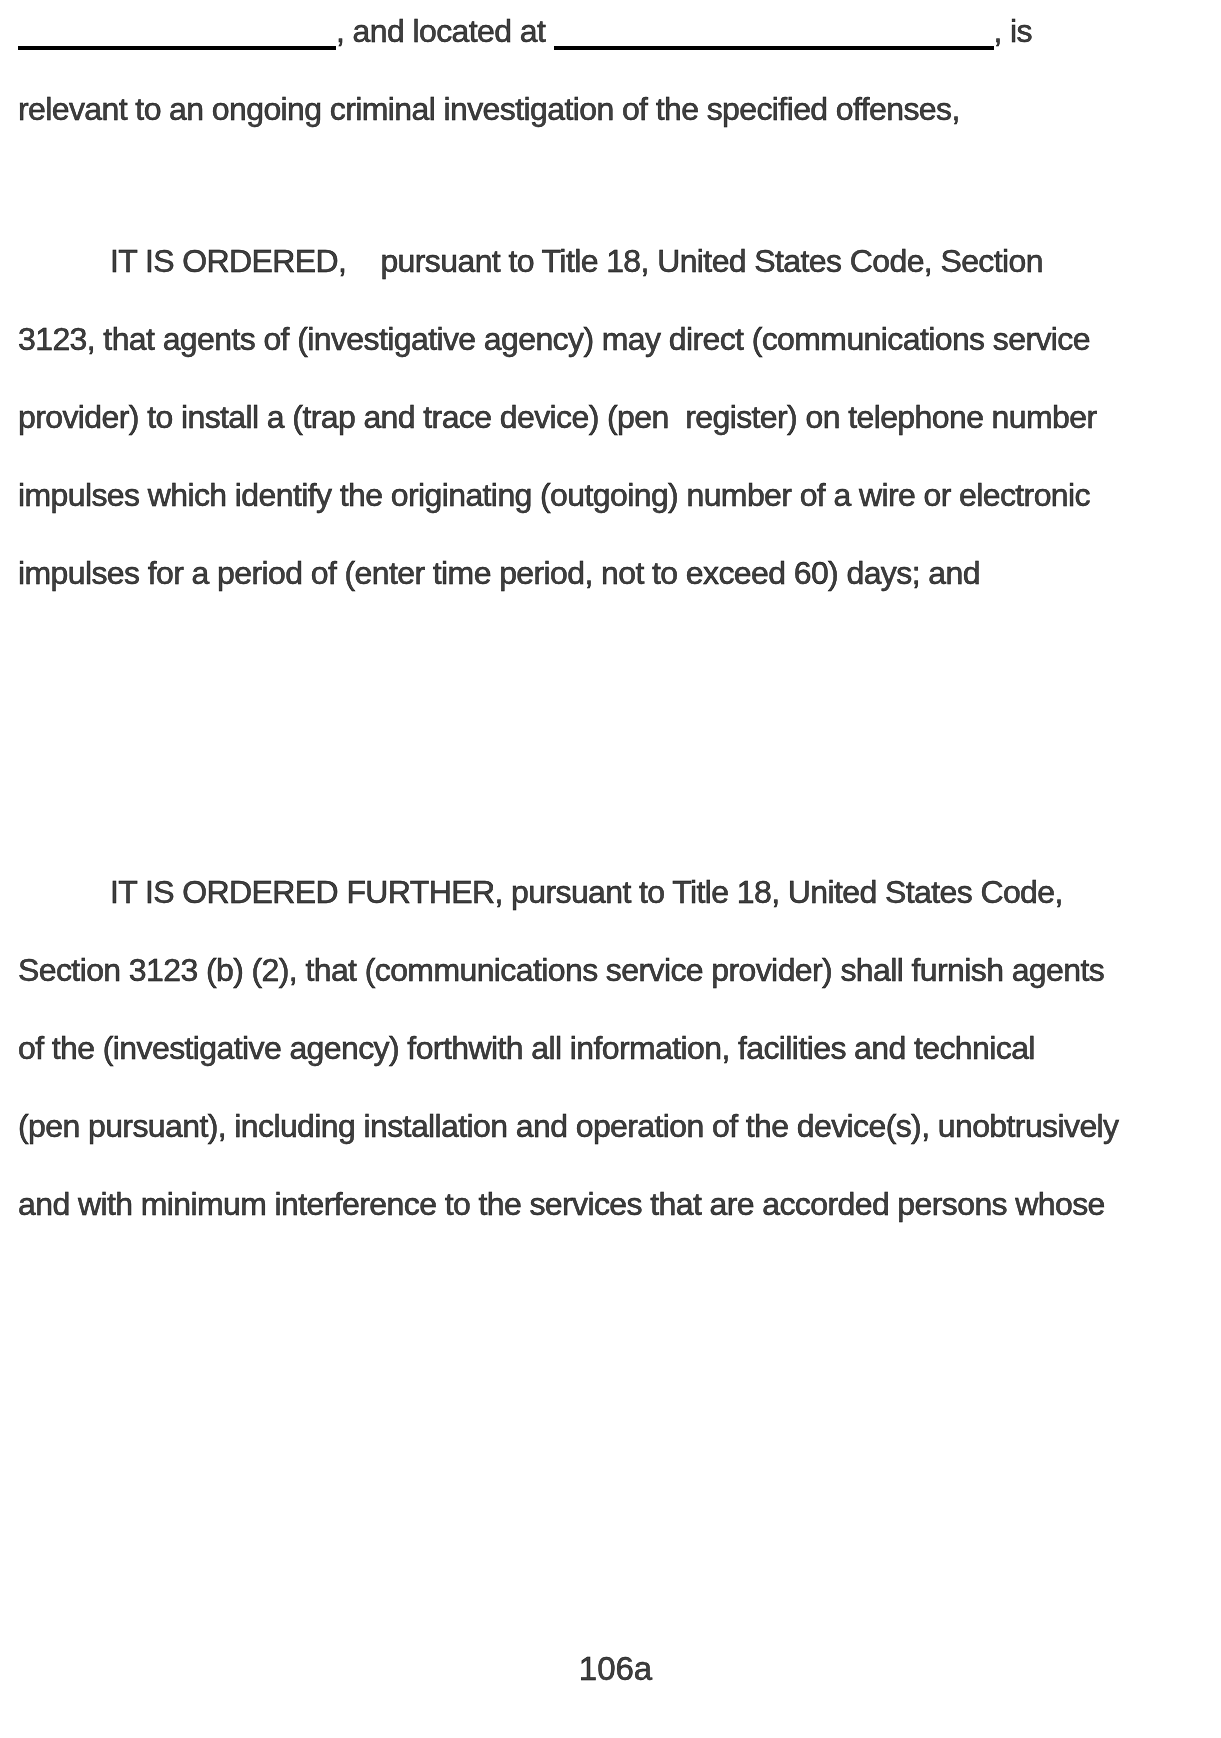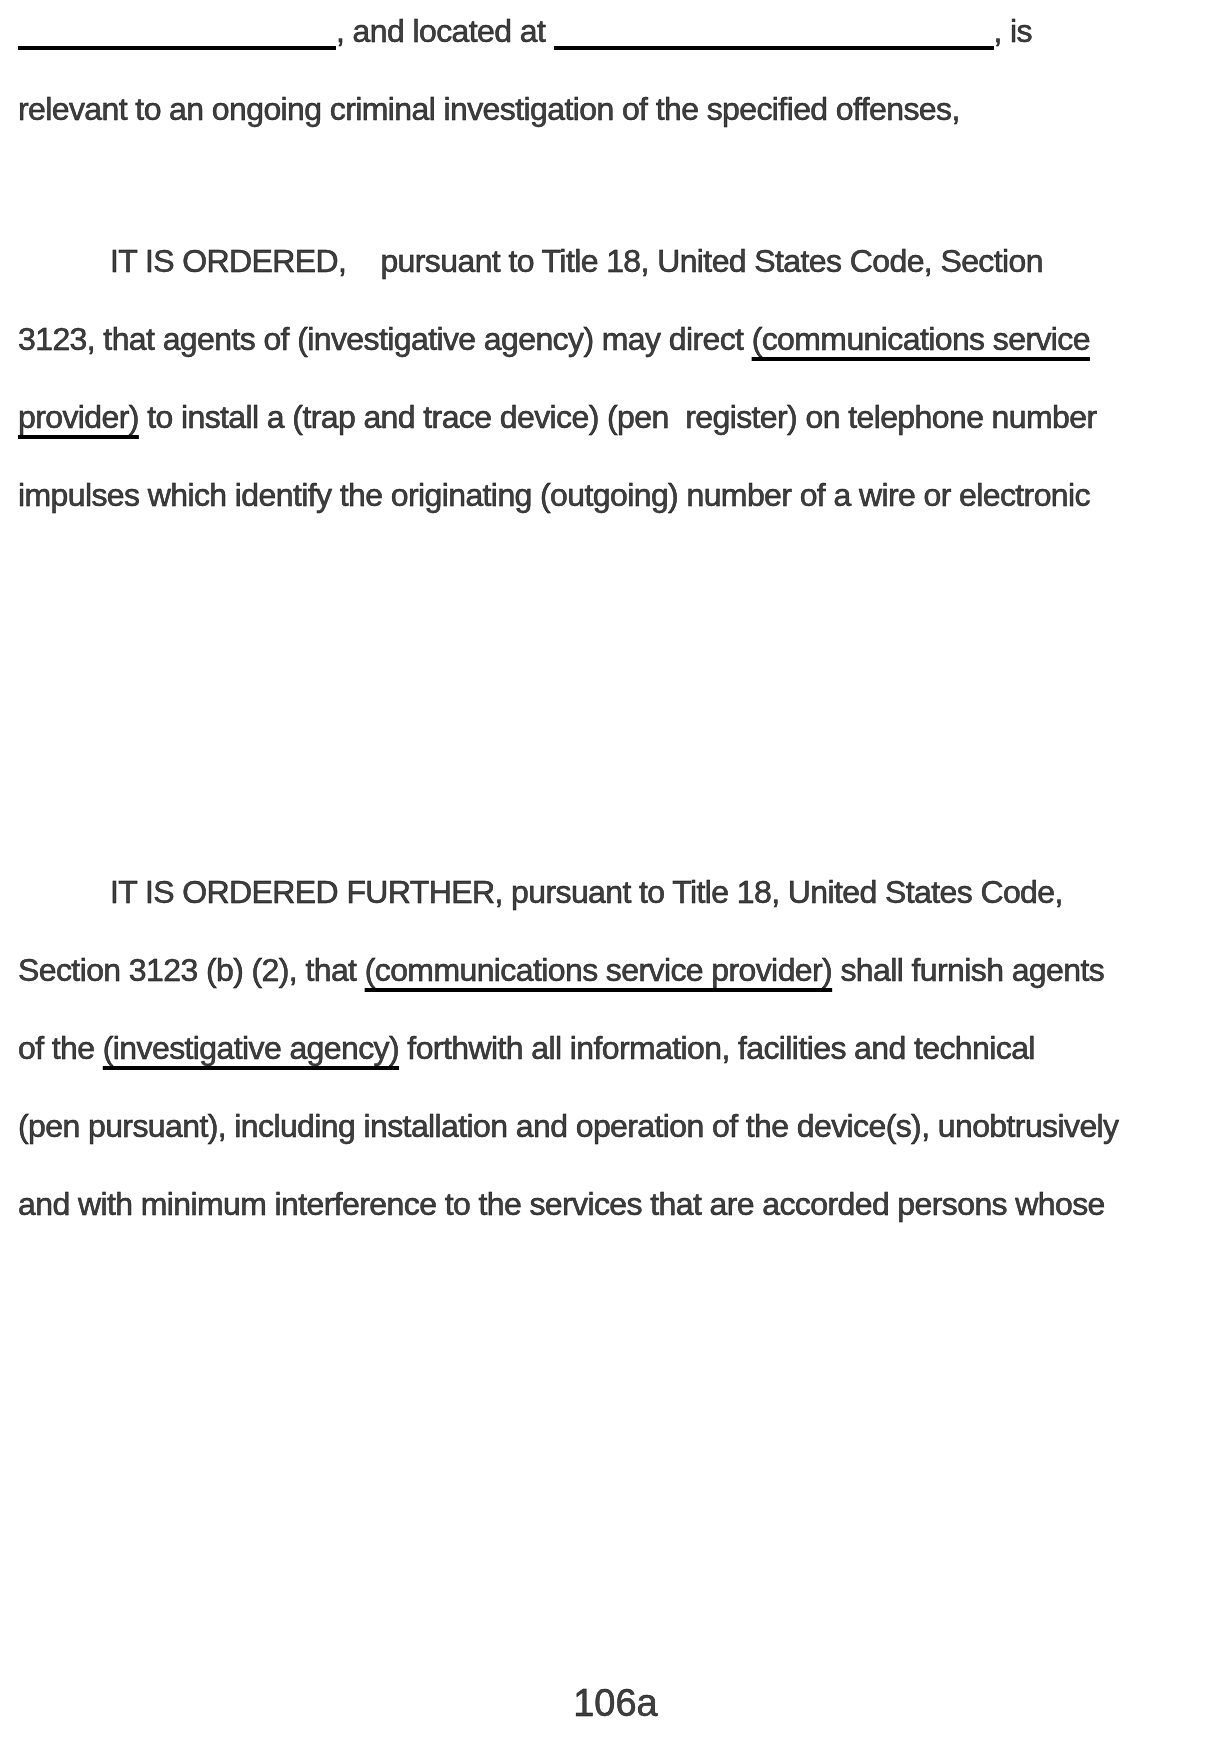--- a/index.html
+++ b/index.html
@@ -25,58 +25,58 @@
   }
   .line {
     height: 78px;
     line-height: 78px;
     font-size: 32px;
     letter-spacing: -0.6px;
     white-space: nowrap;
   }
   .run { display: inline; }
   .u {
-    text-decoration: underline;
     text-decoration-thickness: 3.5px;
     text-underline-offset: 7px;
   }
   .blank {
     display: inline-block;
     height: 3px;
     border-bottom: 4px solid #000;
     vertical-align: -8px;
   }
   .gap { display: inline-block; height: 1px; }
   .footer {
     position: absolute;
     left: 0;
     right: 0;
-    top: 1673px;
+    top: 1639px;
     height: 60px;
     line-height: 60px;
     text-align: center;
-    font-size: 38px;
+    font-size: 33px;
     letter-spacing: 0px;
     margin-left: 10px;
   }
 </style>
 </head>
 <body>
 
 <div class="page">
   <div id="doc">
       <div class="para" style="top: -8px;">
         <div class="line"><span class="blank" style="width: 318px;"></span><span class="run">, and located at </span><span class="blank" style="width: 440px;"></span><span class="run">, is</span></div>
         <div class="line"><span class="run">relevant to an ongoing criminal investigation of the specified offenses,</span></div>
       </div>
       <div class="para" style="top: 222px;">
         <div class="line"><span class="gap" style="width: 92px;"></span><span class="run">IT IS ORDERED,</span><span class="gap" style="width: 34px;"></span><span class="run">pursuant to Title 18, United States Code, Section</span></div>
         <div class="line"><span class="run">3123, that agents of (investigative agency) may direct </span><span class="run u">(communications service</span></div>
         <div class="line"><span class="run u">provider)</span><span class="run"> to install a (trap and trace device) (pen&nbsp; register) on telephone number</span></div>
         <div class="line"><span class="run">impulses which identify the originating (outgoing) number of a wire or electronic</span></div>
+        <div class="line"><span class="run">impulses for a period of </span><span class="run u">(enter time period, not to exceed 60)</span><span class="run"> days; and</span></div>
       </div>
       <div class="para" style="top: 853px;">
         <div class="line"><span class="gap" style="width: 92px;"></span><span class="run">IT IS ORDERED FURTHER, pursuant to Title 18, United States Code,</span></div>
         <div class="line"><span class="run">Section 3123 (b) (2), that </span><span class="run u">(communications service provider)</span><span class="run"> shall furnish agents</span></div>
         <div class="line"><span class="run">of the </span><span class="run u">(investigative agency)</span><span class="run"> forthwith all information, facilities and technical</span></div>
         <div class="line"><span class="run">(pen pursuant), including installation and operation of the device(s), unobtrusively</span></div>
         <div class="line"><span class="run">and with minimum interference to the services that are accorded persons whose</span></div>
       </div>
     </div>
   <div class="footer">106a</div>

